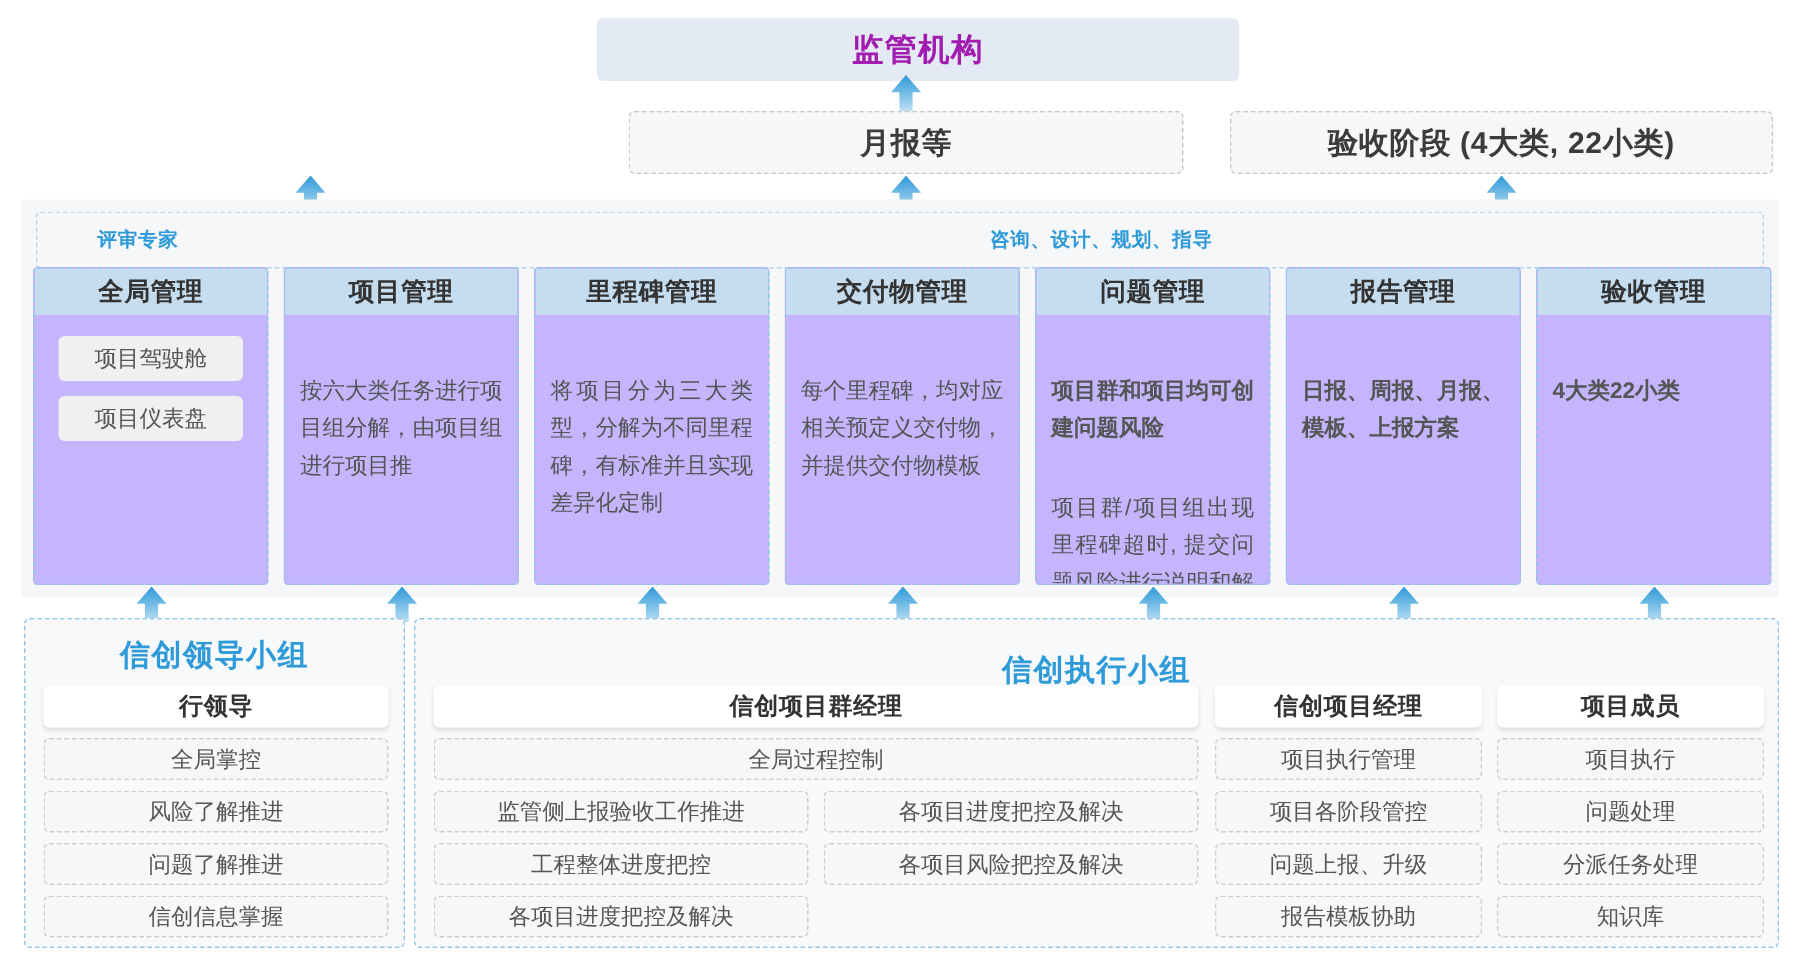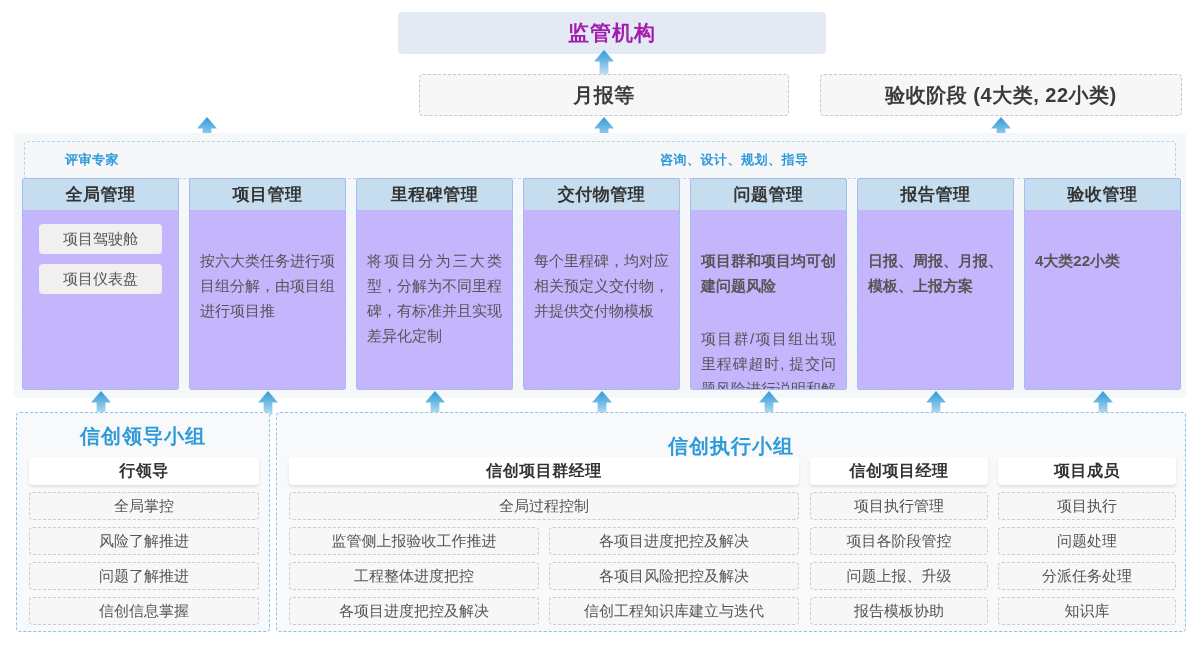--- a/index.html
+++ b/index.html
@@ -230,21 +230,20 @@
         <div class="item wide">全局过程控制</div>
         <div class="grid2">
           <div>
             <div class="item">监管侧上报验收工作推进</div>
             <div class="item">工程整体进度把控</div>
             <div class="item">各项目进度把控及解决</div>
           </div>
           <div>
             <div class="item">各项目进度把控及解决</div>
             <div class="item">各项目风险把控及解决</div>
-            <div class="item">信创工程知识库建立与迭代</div>
           </div>
         </div>
       </div>
 
       <div class="subcol" style="left:533px; top:44px; width:178px">
         <div class="sub-head">信创项目经理</div>
         <div class="item">项目执行管理</div>
         <div class="item">项目各阶段管控</div>
         <div class="item">问题上报、升级</div>
         <div class="item">报告模板协助</div>

